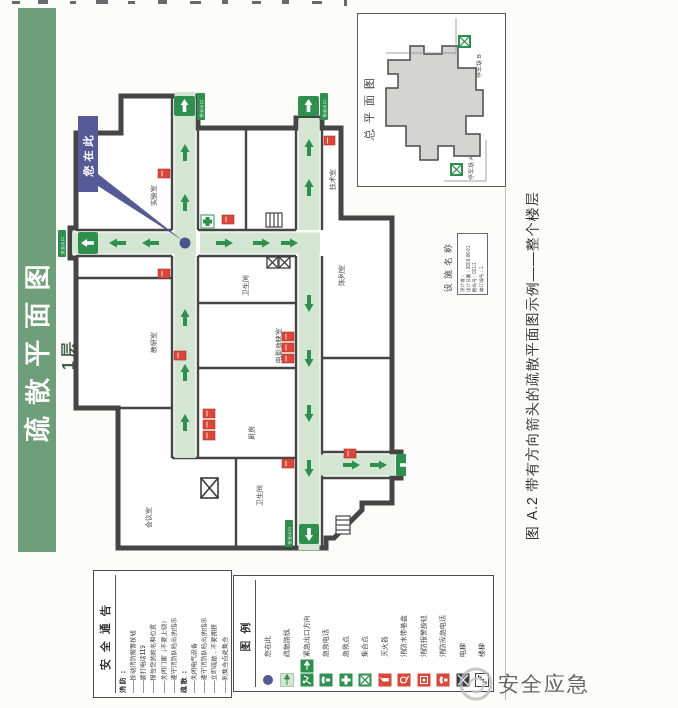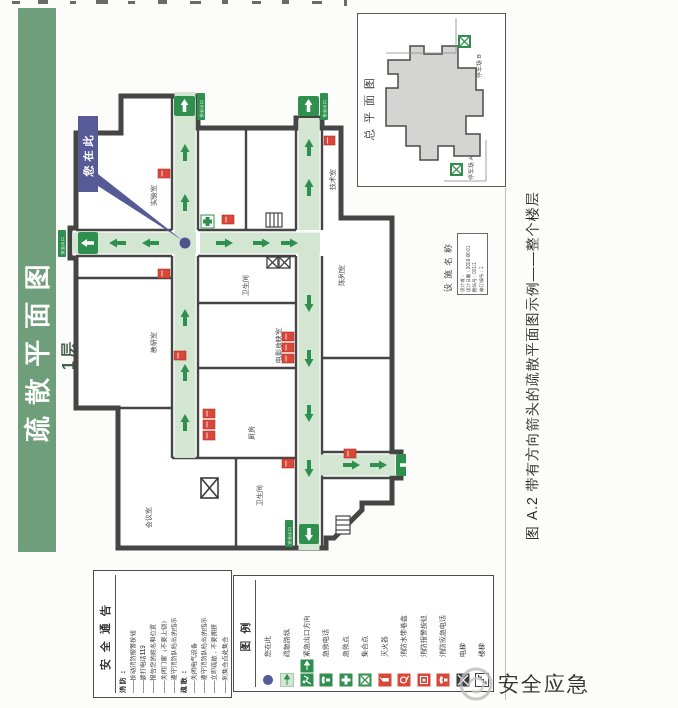--- a/index.html
+++ b/index.html
@@ -47,21 +47,21 @@
   .facility-label{left:416px;top:442px;font-size:9px;color:#4a4a4a;letter-spacing:4px;white-space:nowrap;}
   .titleblock{left:413px;top:457px;width:62px;height:31px;background:#fff;
               border:0.8px solid #6a6a6a;box-sizing:border-box;padding:1.5px 2px;}
   .tb-line{font-size:4.6px;color:#333;line-height:6.4px;white-space:nowrap;}
 
   .room-label{font-size:7px;fill:#3a3a3a;}
   .exit-txt{font-size:4.2px;fill:#ffffff;letter-spacing:.2px;}
 
   
   .watermark{position:absolute;left:458px;top:666px;display:flex;align-items:center;opacity:.8;}
-  .wm-text{font-size:21px;color:#000000;letter-spacing:2px;margin-left:4px;}
+  .wm-text{font-size:21px;color:#404040;letter-spacing:2px;margin-left:4px;}
 
   
   .artifacts i{position:absolute;background:#6a6a6a;display:block;}
 </style>
 </head>
 <body>
 
 <div class="rot">
 
   <div class="abs banner">

